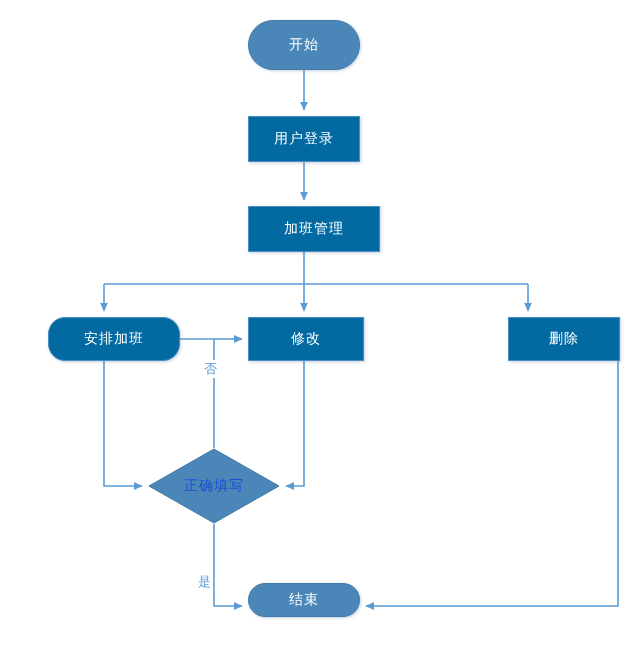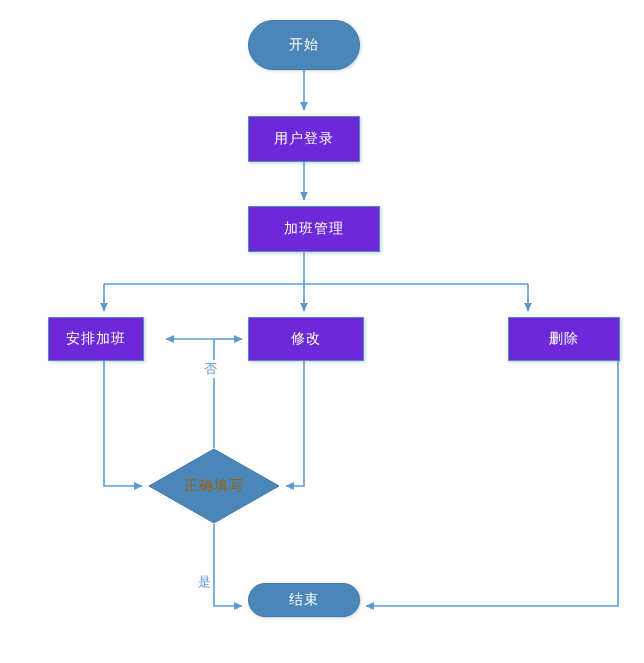--- a/index.html
+++ b/index.html
@@ -31,21 +31,21 @@
     justify-content: center;
     color: #ffffff;
     font-size: 14px;
     letter-spacing: 1px;
     text-align: center;
     box-sizing: border-box;
     user-select: none;
     font-family: Liberation Mono, monospace;
   }
   .node-rect {
-    background: #6d28d9;
+    background: #0369a1;
     border: 1px solid #4E8CC2;
     box-shadow: 1px 1px 3px rgba(120,150,180,0.45);
   }
   .node-stadium {
     background: #4A86B8;
     border: 1px solid #447AA8;
     border-radius: 999px;
     box-shadow: 1px 1px 3px rgba(120,150,180,0.45);
   }
   .node-diamond {
@@ -56,21 +56,21 @@
   }
   .node-diamond .diamond-shape {
     position: absolute;
     left: 0;
     top: 0;
     width: 100%;
     height: 100%;
   }
   .node-diamond .diamond-label {
     position: relative;
-    color: #a16207;
+    color: #1d4ed8;
     font-size: 14px;
     letter-spacing: 1px;
     z-index: 2;
     user-select: none;
   }
   .edge-label {
     position: absolute;
     color: #5B9BD5;
     font-size: 13px;
     background: #ffffff;
@@ -124,21 +124,21 @@
   </div>
 
   <div class="node node-rect" style="left:248px; top:116px; width:112px; height:46px;">
     <span>用户登录</span>
   </div>
 
   <div class="node node-rect" style="left:248px; top:206px; width:132px; height:46px;">
     <span>加班管理</span>
   </div>
 
-  <div class="node node-rect" style="left:48px; top:317px; width:96px; height:44px;">
+  <div class="node node-rect" style="left:48px; top:317px; width:132px; height:44px;border-radius:17px;">
     <span>安排加班</span>
   </div>
 
   <div class="node node-rect" style="left:248px; top:317px; width:116px; height:44px;">
     <span>修改</span>
   </div>
 
   <div class="node node-rect" style="left:472px; top:317px; width:112px; height:44px;margin-left:36px;">
     <span>删除</span>
   </div>

